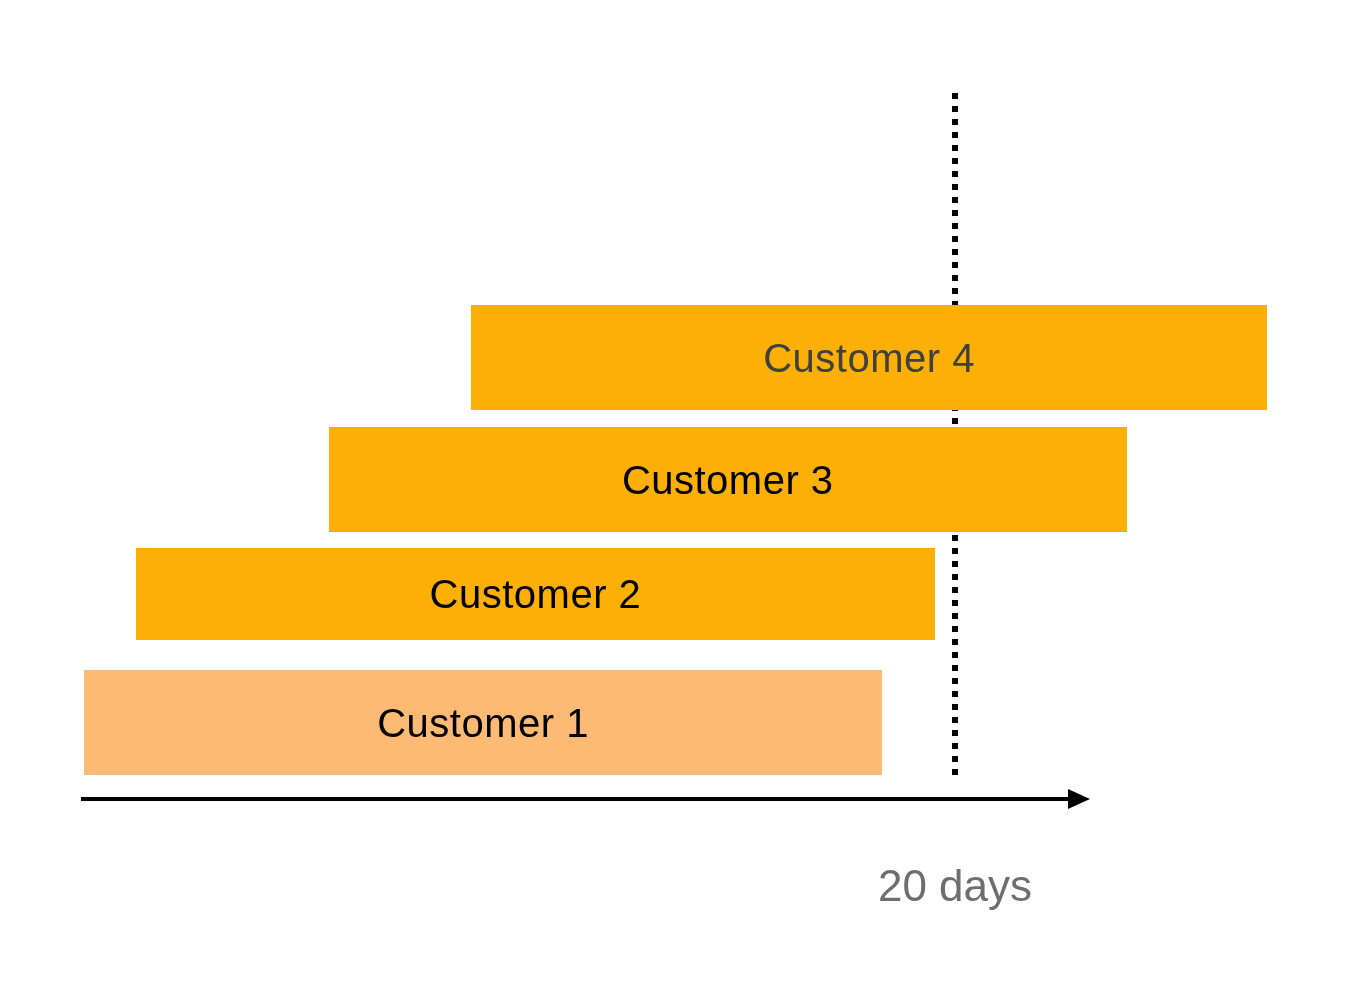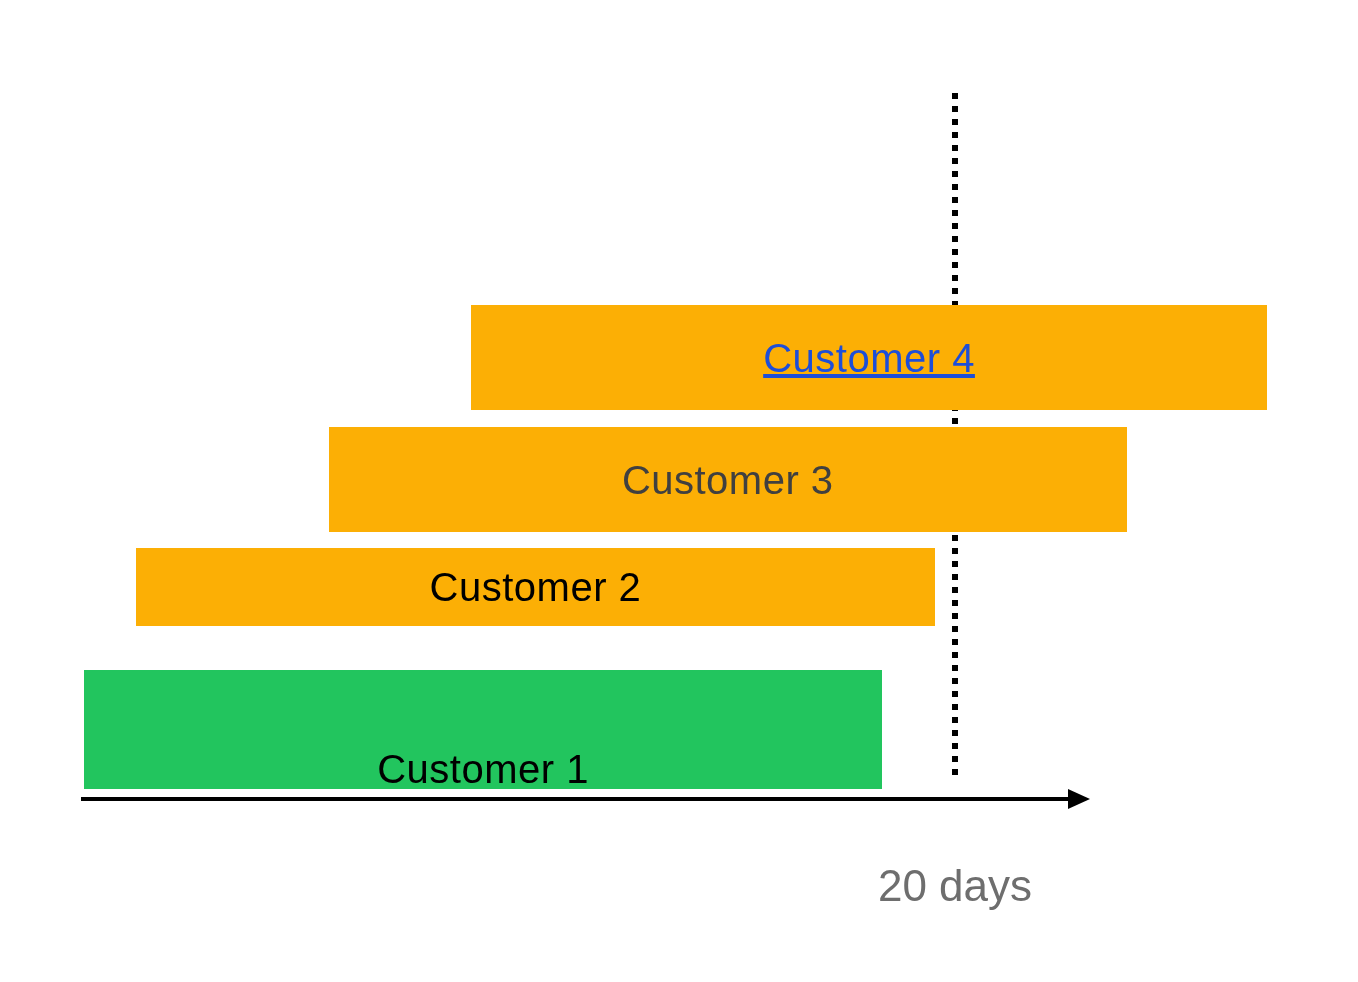--- a/index.html
+++ b/index.html
@@ -72,29 +72,29 @@
     white-space: nowrap;
     z-index: 2;
   }
 </style>
 </head>
 <body>
 
 <div id="canvas">
   <div id="reference-line" style="left: 952px;"></div>
   <div id="gantt-bars">
-      <div class="bar" style="left: 83.9133px; width: 798.253px; top: 670px; height: 119px; background: #22c55e; align-items: flex-end;">
+      <div class="bar" style="left: 83.9133px; width: 798.253px; top: 670px; height: 105px; background: #fdba74;">
         <span style="color: rgb(0, 0, 0);">Customer 1</span>
       </div>
-      <div class="bar" style="left: 136.353px; width: 798.253px; top: 548px; height: 78px; background: rgb(252, 175, 5);">
+      <div class="bar" style="left: 136.353px; width: 798.253px; top: 548px; height: 92px; background: rgb(252, 175, 5);">
         <span style="color: rgb(0, 0, 0);">Customer 2</span>
       </div>
       <div class="bar" style="left: 328.633px; width: 798.253px; top: 427px; height: 105px; background: rgb(252, 175, 5);">
-        <span style="color: #404040;">Customer 3</span>
+        <span style="color: #000000;">Customer 3</span>
       </div>
       <div class="bar" style="left: 471.387px; width: 795.34px; top: 305px; height: 105px; background: rgb(252, 175, 5);">
-        <span style="color: #1d4ed8; text-decoration: underline;">Customer 4</span>
+        <span style="color: #404040;">Customer 4</span>
       </div>
     </div>
   <div id="axis-line"></div>
   <div id="axis-arrowhead"></div>
   <div id="reference-label" style="left: 955px; color: rgb(110, 110, 110);">20 days</div>
 </div>
 
 </body></html>

